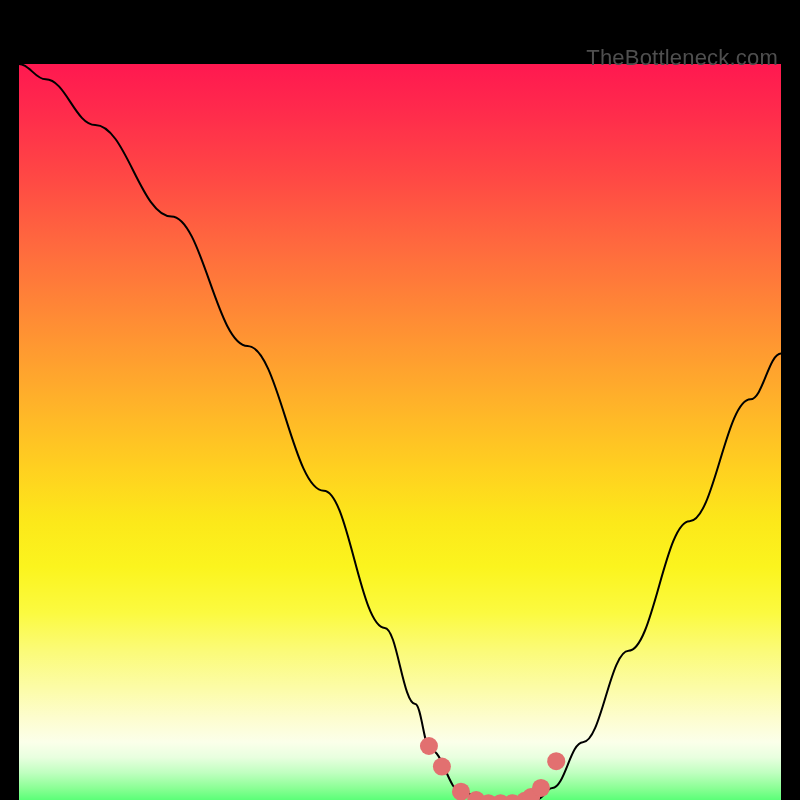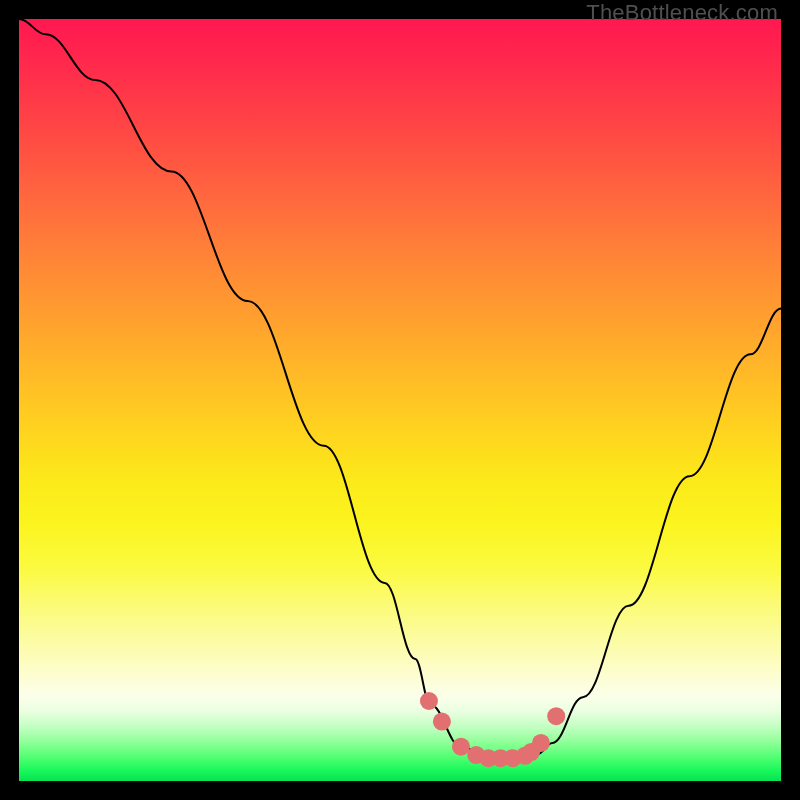--- a/index.html
+++ b/index.html
@@ -10,20 +10,21 @@
     height: 800px;
     position: relative;
     overflow: hidden;
     font-family: Arial, Helvetica, sans-serif;
   }
   .outer {
     width: 800px;
     height: 696px;
     background: #000;
     position: relative;
+    margin-top: 45px;
   }
   .plot-area {
     position: absolute;
     left: 19px;
     top: 19px;
     width: 762px;
     height: 762px;
     background: linear-gradient(to bottom,
       #ff1850 0%,
       #ff2a4c 6%,

